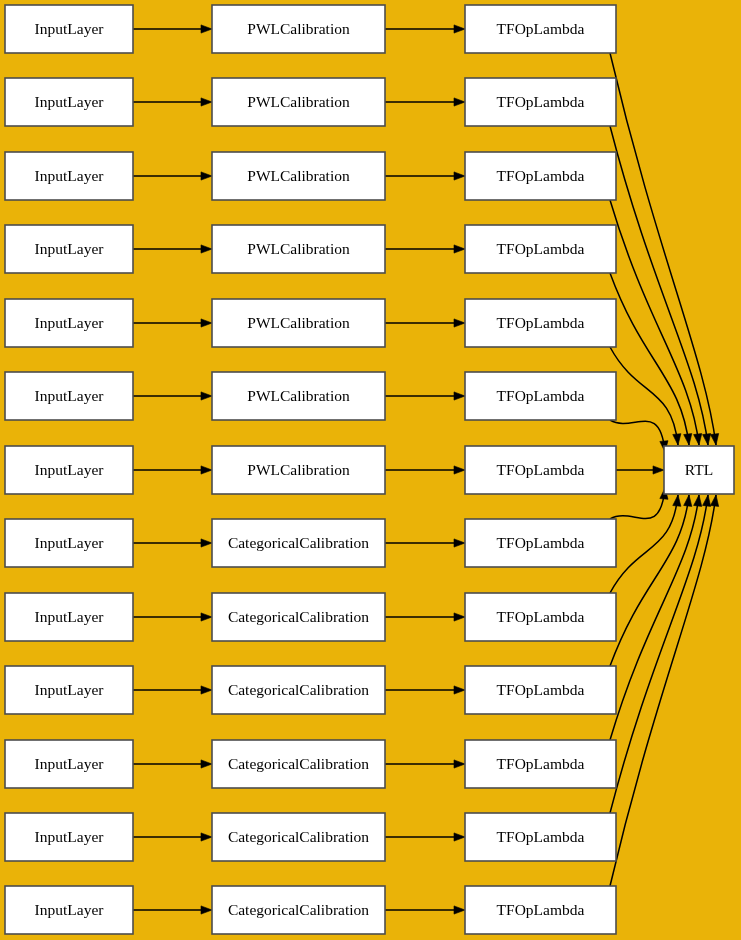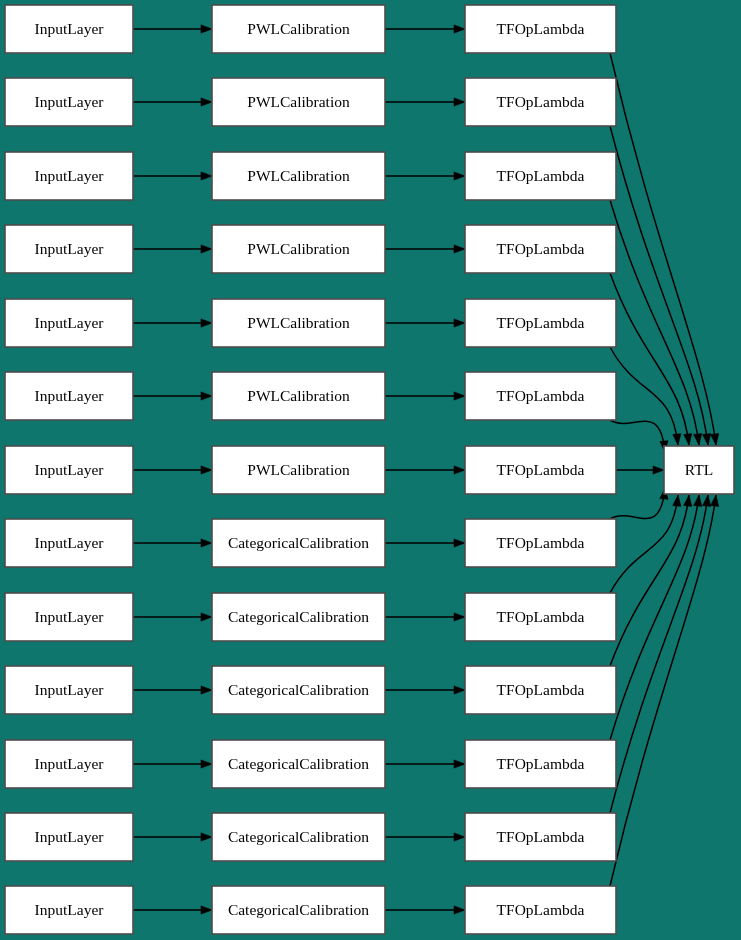--- a/index.html
+++ b/index.html
@@ -4,21 +4,21 @@
 <style>
   html, body {
     margin: 0;
     padding: 0;
     background: #ffffff;
   }
   #canvas {
     position: relative;
     width: 741px;
     height: 940px;
-    background: #0f766e;
+    background: #eab308;
     overflow: hidden;
     font-family: "Liberation Serif", "DejaVu Serif", serif;
   }
   #graph-svg {
     position: absolute;
     top: 0; left: 0;
     width: 741px;
     height: 940px;
   }
   .node-rect {

